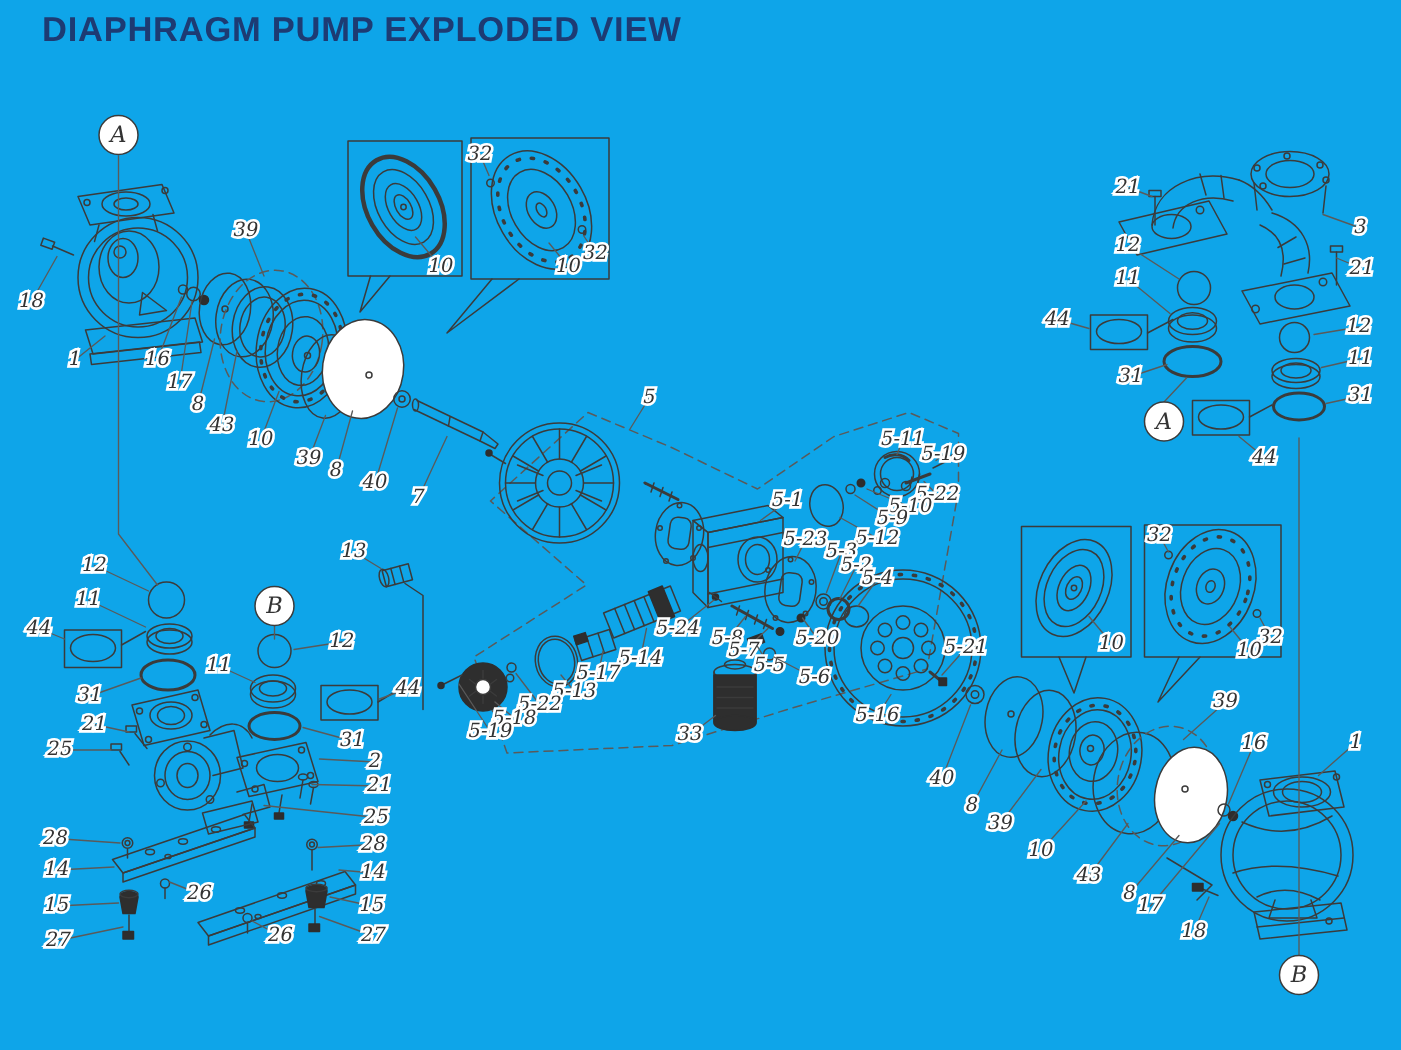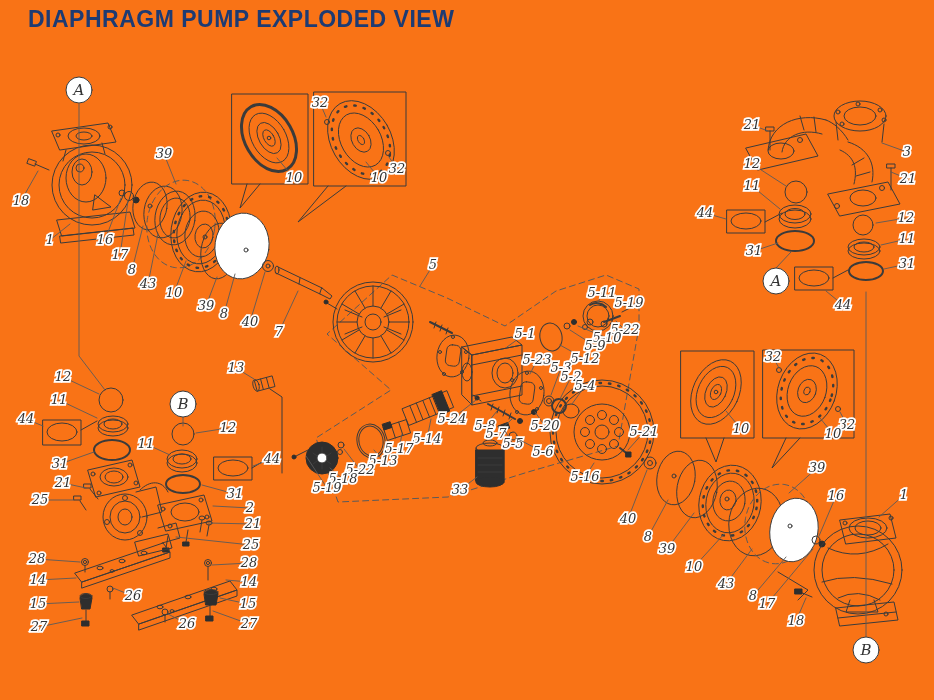--- a/index.html
+++ b/index.html
@@ -1,16 +1,16 @@
 <!DOCTYPE html>
 <html><head>
 <meta charset="utf-8">
 <style>
   html,body{margin:0;padding:0;background:#fff;}
-  #page{position:relative;width:934px;height:700px;background:#f97316;overflow:hidden;
+  #page{position:relative;width:934px;height:700px;background:#0ea5e9;overflow:hidden;
         font-family:"Liberation Sans",sans-serif;}
   #page-title{position:absolute;left:28px;top:6px;margin:0;font-size:23px;font-weight:bold;
         letter-spacing:.5px;color:#1d3b73;font-family:"Liberation Sans",sans-serif;}
   svg{position:absolute;left:0;top:0;}
   svg *{vector-effect:non-scaling-stroke;}
   .ln, svg path, svg circle, svg ellipse, svg rect, svg line, svg polygon, svg polyline{
         stroke:#3b3b3b;stroke-width:1;fill:none;stroke-linecap:round;stroke-linejoin:round;}
   .wh{fill:#ffffff;}
   .dk{fill:#2e2e2e;stroke:#2e2e2e;}
   .thk{stroke-width:3;}

